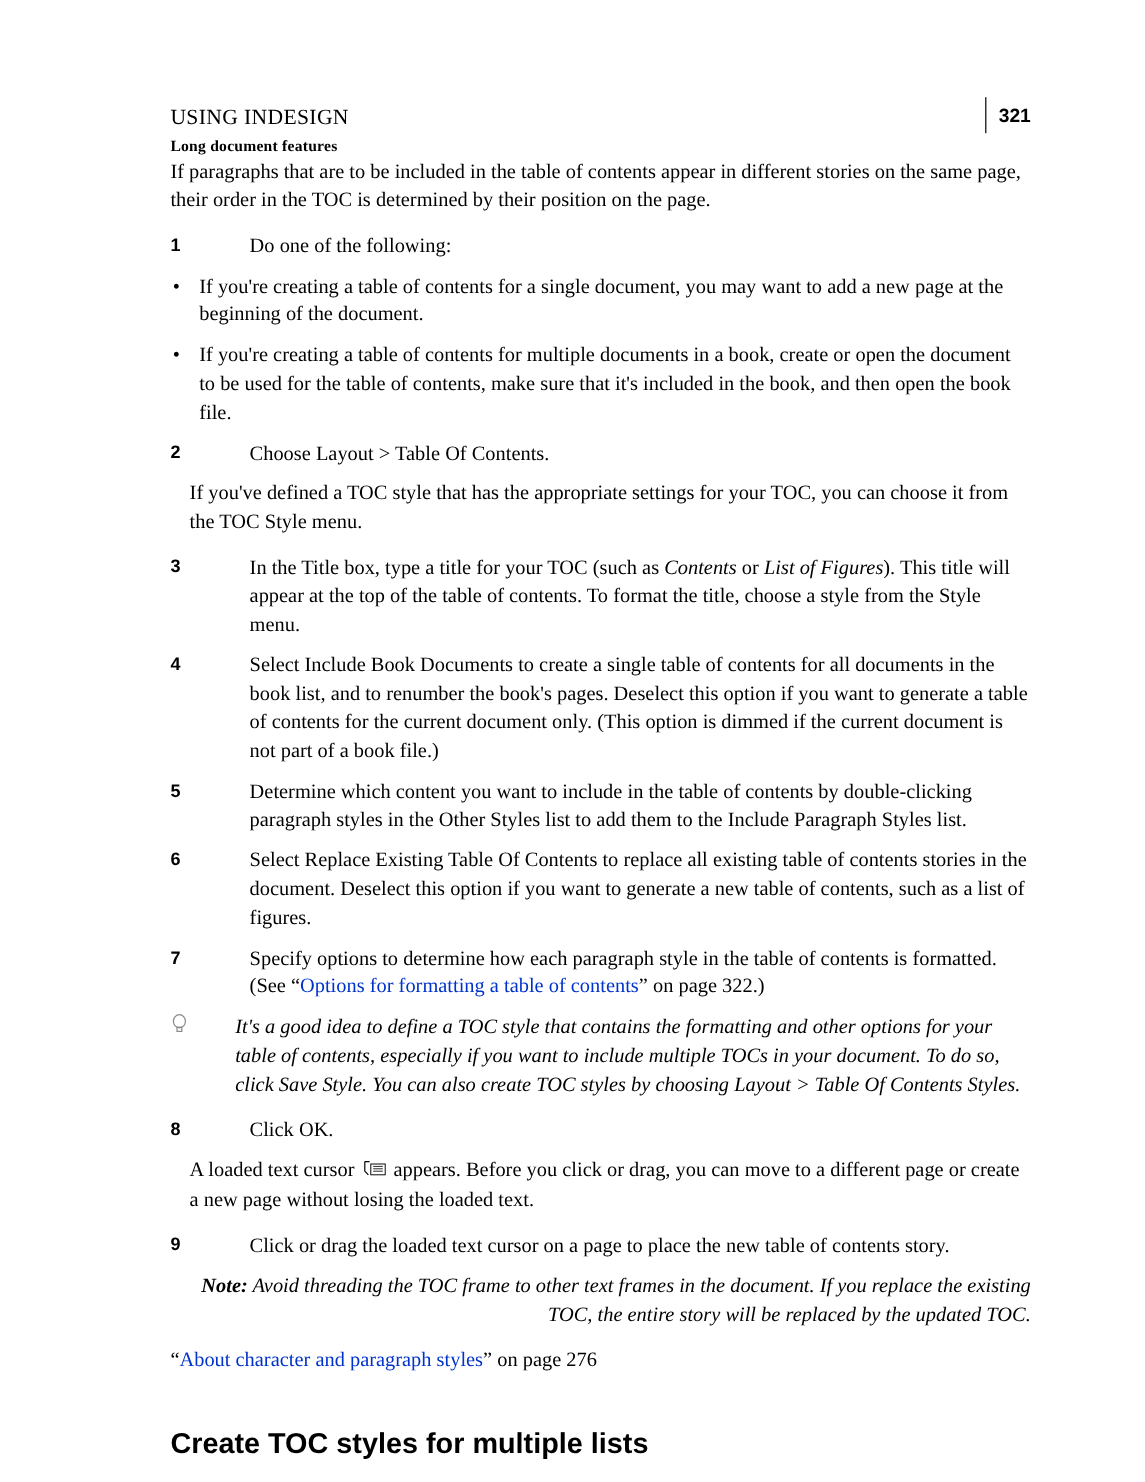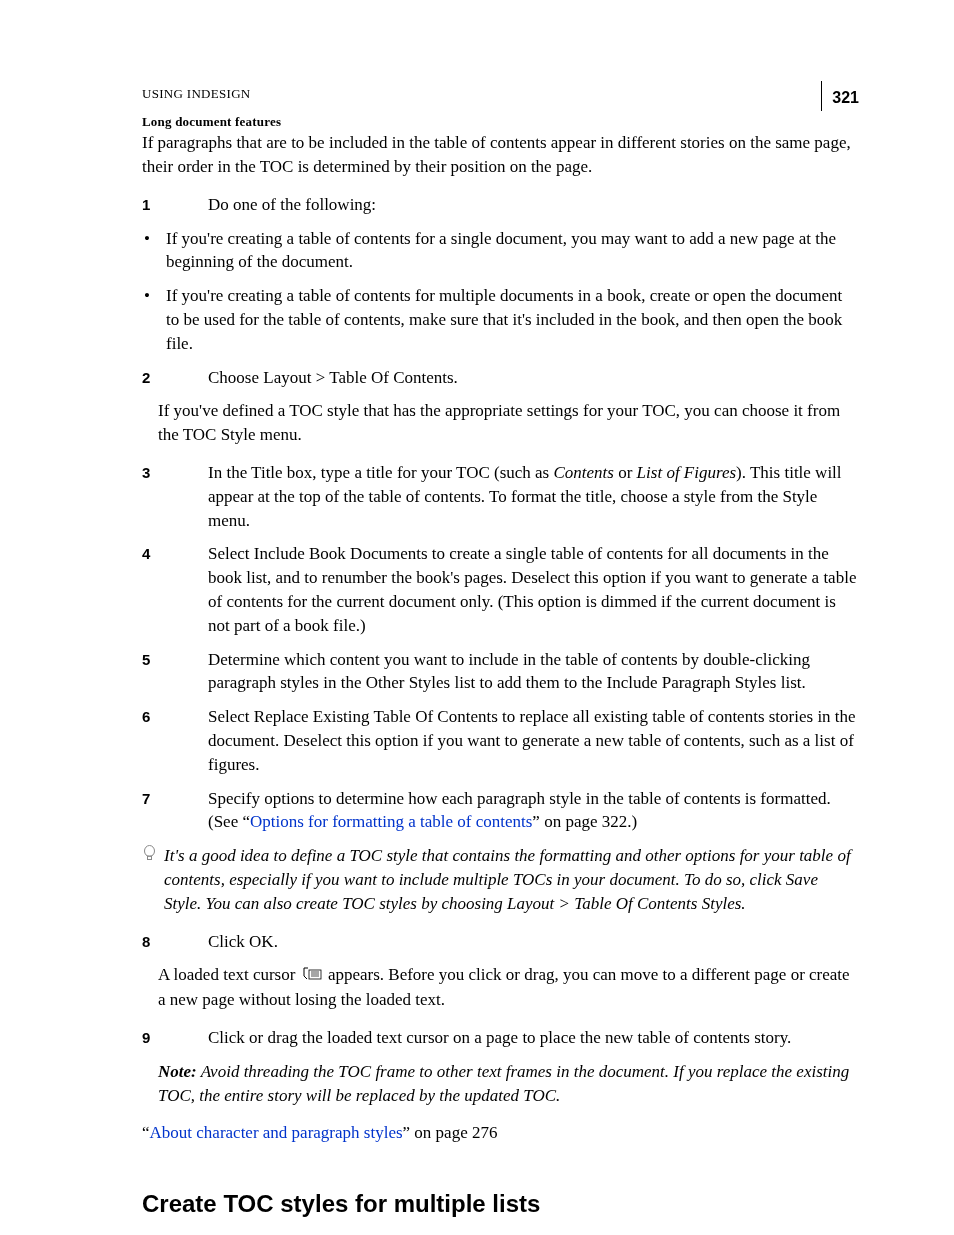--- a/index.html
+++ b/index.html
@@ -23,21 +23,21 @@
     align-items: flex-start;
     justify-content: space-between;
     margin-bottom: 2px;
   }
   .header-sub {
     font-weight: bold;
     font-size: 13px;
     letter-spacing: 0.2px;
   }
   .doc-title {
-    font-size: 13px;
+    font-size: 18px;
     letter-spacing: 0.3px;
   }
   .page-number-wrap {
     display: flex;
     align-items: center;
   }
   .page-divider {
     border-left: 1.5px solid #000;
     height: 30px;
     margin-right: 10px;
@@ -86,38 +86,39 @@
   }
   ul.bullets > li .dot {
     width: 22px;
     flex-shrink: 0;
     text-align: left;
     padding-left: 2px;
   }
   ul.bullets > li .txt {
     flex: 1;
   }
-  .italic { font-style: italic; }
+  .italic { font-style: italic; text-align: right; }
   .bold { font-weight: bold; }
   a.link {
     color: #0033cc;
     text-decoration: none;
   }
   .tip {
     display: flex;
     margin: 4px 0 14px 0;
   }
   .tip-icon {
     width: 22px;
     flex-shrink: 0;
     padding-top: 1px;
   }
   .tip-text {
     flex: 1;
     font-style: italic;
+    margin-left: 32px;
   }
   .h3 {
     font-family: "Myriad Pro", Helvetica, Arial, sans-serif;
     font-weight: bold;
     font-size: 16px;
     margin: 28px 0 4px 0;
   }
   .h2 {
     font-family: "Myriad Pro", Helvetica, Arial, sans-serif;
     font-weight: bold;

